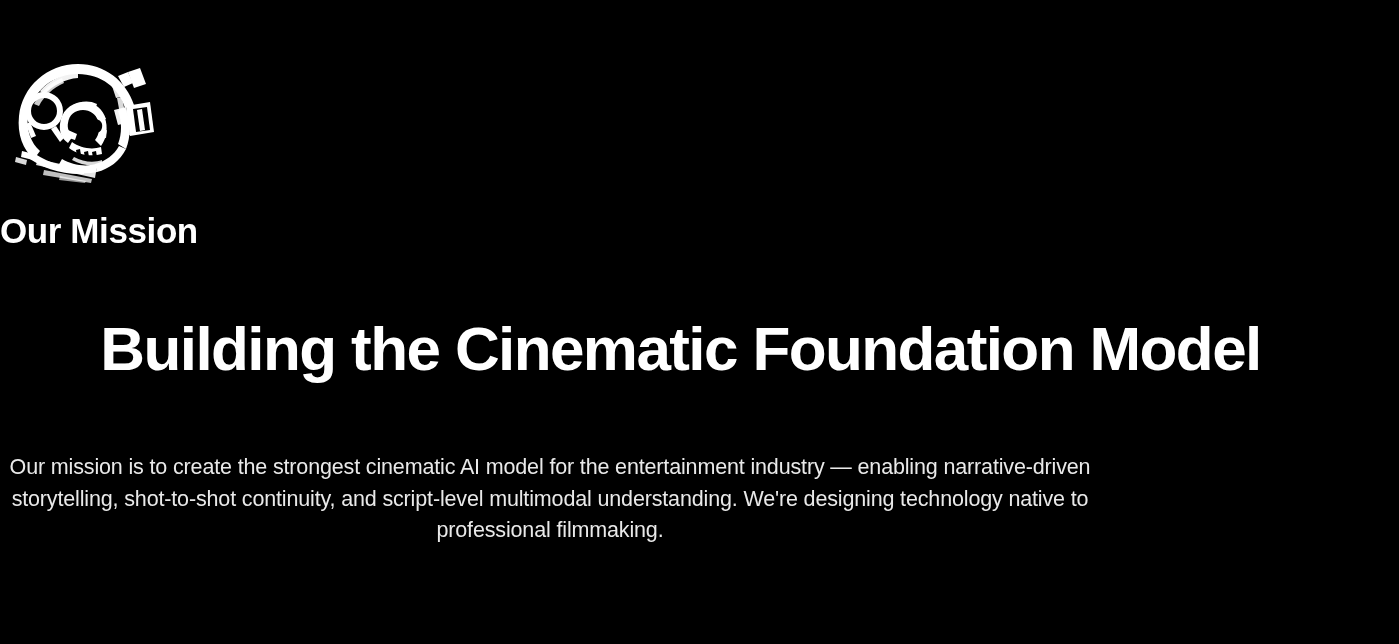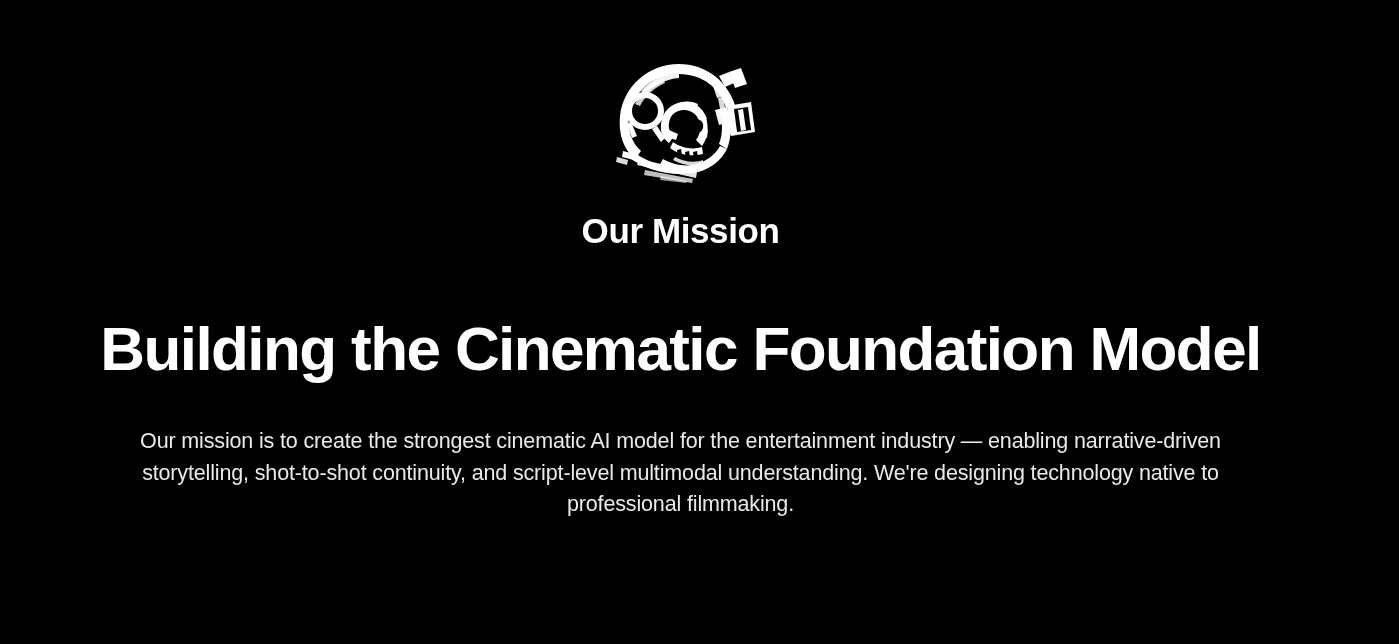--- a/index.html
+++ b/index.html
@@ -24,21 +24,20 @@
 
   
   .hero {
     position: absolute;
     left: 0;
     top: 0;
     width: 1361px;
     height: 644px;
     display: flex;
     flex-direction: column;
-    align-items: center;
   }
 
   
   .logo-wrap {
     margin-top: 58px;
     width: 160px;
     height: 125px;
     display: flex;
     align-items: center;
     justify-content: center;
@@ -67,21 +66,21 @@
     font-weight: 700;
     letter-spacing: -1.6px;
     color: #ffffff;
     line-height: 1.06;
     white-space: nowrap;
     text-align: center;
   }
 
   
   .lede {
-    margin-top: 3px;
+    margin-top: 29px;
     width: 1100px;
     font-size: 21.5px;
     font-weight: 400;
     letter-spacing: -0.15px;
     line-height: 31.5px;
     color: #e9e9e9;
     text-align: center;
   }
 </style>
 </head>

